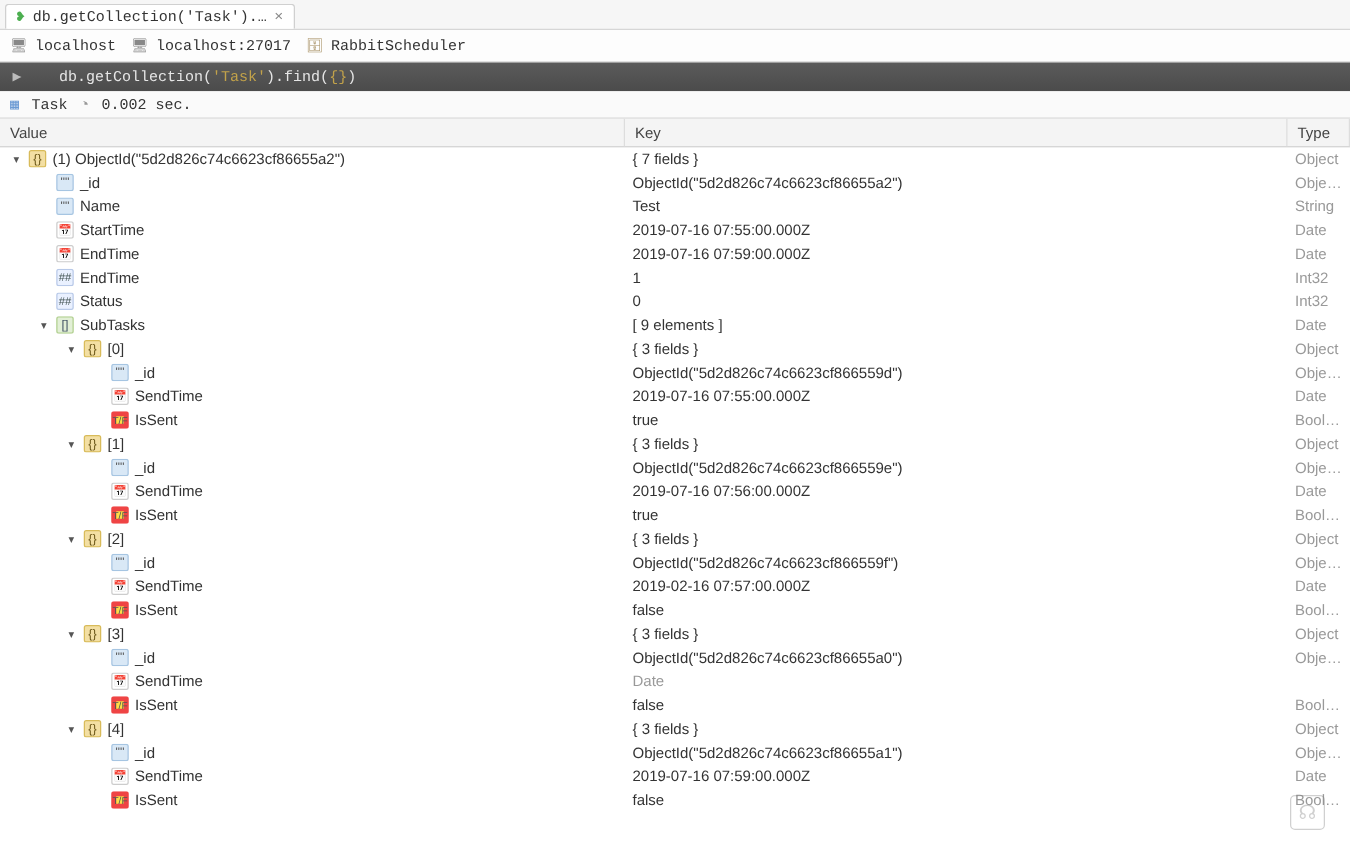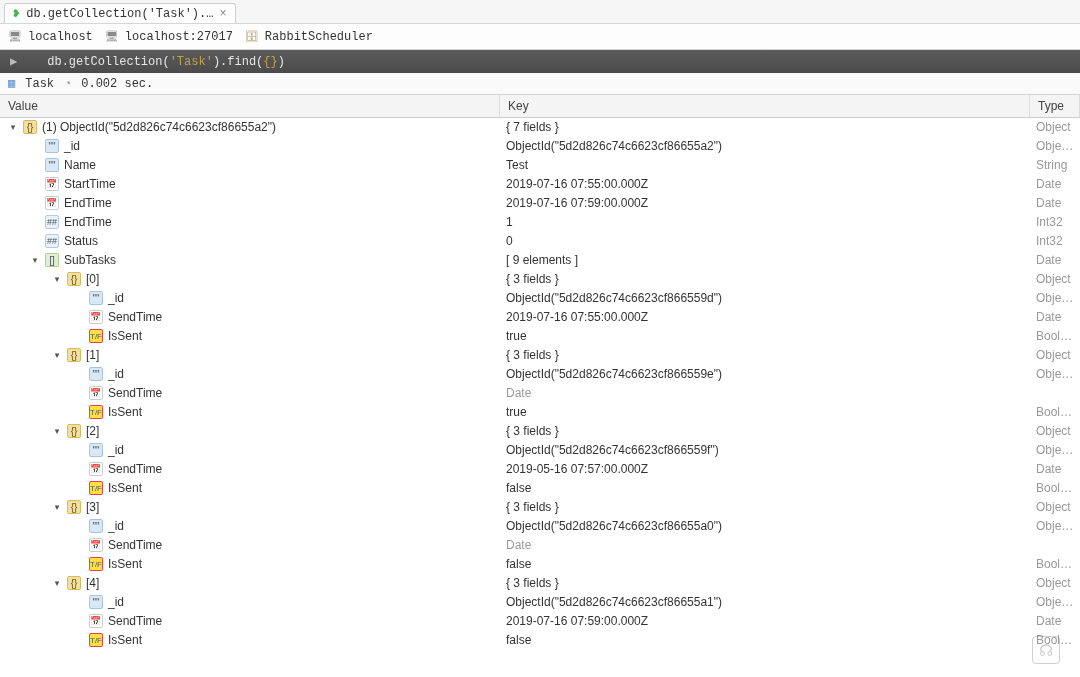--- a/index.html
+++ b/index.html
@@ -126,21 +126,21 @@
   .node-icon {
     width:14px; height:14px;
     display:inline-flex; align-items:center; justify-content:center;
     font-size:10px;
     border-radius:2px;
   }
   .ic-obj { background:#f3dfa3; border:1px solid #d8bb5a; color:#6a5617; }
   .ic-txt { background:#d9e8f6; border:1px solid #a6c5e2; color:#555; }
   .ic-date { background:#fff; border:1px solid #ccc; color:#cc3b3b; font-size:9px; }
   .ic-int { background:#eaf1ff; border:1px solid #b8c9e8; color:#455; font-size:9px; }
-  .ic-bool { background:#fde047; border:1px solid #ef4444; color:#555; font-size:8px; }
+  .ic-bool { background:#fde047; border:4px solid #ef4444; color:#555; font-size:8px; }
   .ic-arr { background:#e2efd6; border:1px solid #b0cf8e; color:#456; }
 
   .watermark {
     position:absolute;
     right:20px; bottom:14px;
     font-size:22px;
     color: rgba(120,120,120,0.35);
     display:flex; align-items:center; gap:8px;
     pointer-events:none;
   }
@@ -326,20 +326,21 @@
       </div>
       <div>ObjectId("5d2d826c74c6623cf866559e")</div>
       <div class="type-cell">ObjectId</div>
     </div>
     <div class="row">
       <div class="key-cell" style="padding-left: 74px;">
         <span class="caret none">▸</span>
         <span class="node-icon ic-date">📅</span>
         <span>SendTime</span>
       </div>
+      <div>2019-07-16 07:56:00.000Z</div>
       <div class="type-cell">Date</div>
     </div>
     <div class="row">
       <div class="key-cell" style="padding-left: 74px;">
         <span class="caret none">▸</span>
         <span class="node-icon ic-bool">T/F</span>
         <span>IsSent</span>
       </div>
       <div>true</div>
       <div class="type-cell">Boolean</div>
@@ -361,21 +362,21 @@
       </div>
       <div>ObjectId("5d2d826c74c6623cf866559f")</div>
       <div class="type-cell">ObjectId</div>
     </div>
     <div class="row">
       <div class="key-cell" style="padding-left: 74px;">
         <span class="caret none">▸</span>
         <span class="node-icon ic-date">📅</span>
         <span>SendTime</span>
       </div>
-      <div>2019-05-16 07:57:00.000Z</div>
+      <div>2019-02-16 07:57:00.000Z</div>
       <div class="type-cell">Date</div>
     </div>
     <div class="row">
       <div class="key-cell" style="padding-left: 74px;">
         <span class="caret none">▸</span>
         <span class="node-icon ic-bool">T/F</span>
         <span>IsSent</span>
       </div>
       <div>false</div>
       <div class="type-cell">Boolean</div>

